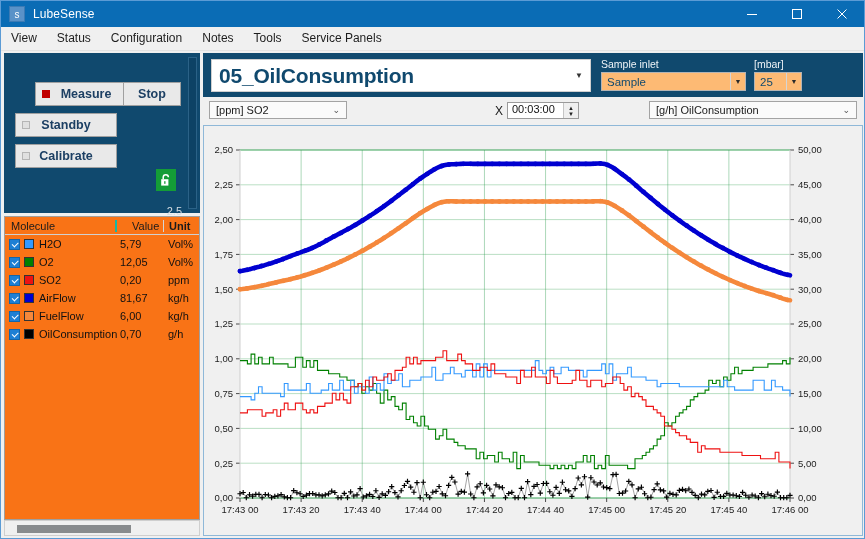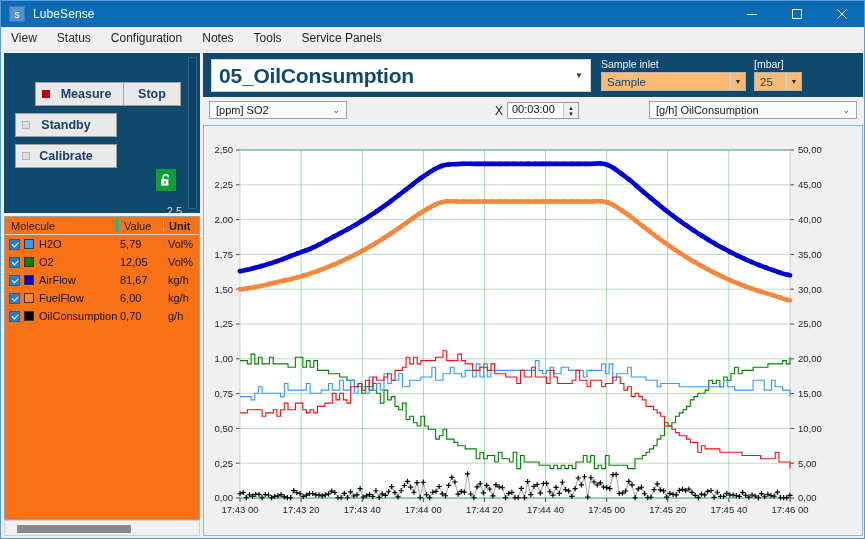--- a/index.html
+++ b/index.html
@@ -87,21 +87,21 @@
   
   .moltable{
     position:absolute;left:3px;top:215px;width:196px;height:304px;
     background:#f97316;border:1px solid #9f9f9f;box-sizing:border-box;
   }
   .mt-head{
     display:flex;height:17px;align-items:center;
     border-bottom:1px solid #d0d0d0;font-size:11px;color:#1b1b1b;
   }
   .mt-head .c1{width:110px;padding-left:6px;box-sizing:border-box;}
-  .mt-head .c2{width:48px;box-sizing:border-box;border-left:4px solid #14b8a6;padding-left:5px;}
+  .mt-head .c2{width:48px;box-sizing:border-box;border-left:2px solid #14b8a6;padding-left:15px;}
   .mt-head .c3{width:36px;box-sizing:border-box;border-left:1px solid #d6d6d6;padding-left:5px;font-weight:bold;}
   .mt-row{
     display:flex;height:18px;align-items:center;font-size:11px;color:#111;
   }
   .mt-row .c1{width:110px;padding-left:4px;box-sizing:border-box;display:flex;align-items:center;}
   .mt-row .c2{width:48px;box-sizing:border-box;padding-left:5px;}
   .mt-row .c3{width:36px;box-sizing:border-box;padding-left:5px;}
   .chk{
     width:11px;height:11px;background:#1e7fd4;border:1px solid #1565a8;
     box-sizing:border-box;margin-right:4px;position:relative;flex:0 0 auto;
@@ -287,20 +287,29 @@
           <div class="c3">Vol%</div>
         </div>
         <div class="mt-row">
           <div class="c1">
             <span class="chk"></span>
             <span class="swatch" style="background: rgb(0, 128, 0);"></span>
             <span>O2</span>
           </div>
           <div class="c2">12,05</div>
           <div class="c3">Vol%</div>
+        </div>
+        <div class="mt-row">
+          <div class="c1">
+            <span class="chk"></span>
+            <span class="swatch" style="background: rgb(238, 17, 17);"></span>
+            <span>SO2</span>
+          </div>
+          <div class="c2">0,20</div>
+          <div class="c3">ppm</div>
         </div>
         <div class="mt-row">
           <div class="c1">
             <span class="chk"></span>
             <span class="swatch" style="background: rgb(0, 0, 208);"></span>
             <span>AirFlow</span>
           </div>
           <div class="c2">81,67</div>
           <div class="c3">kg/h</div>
         </div>

